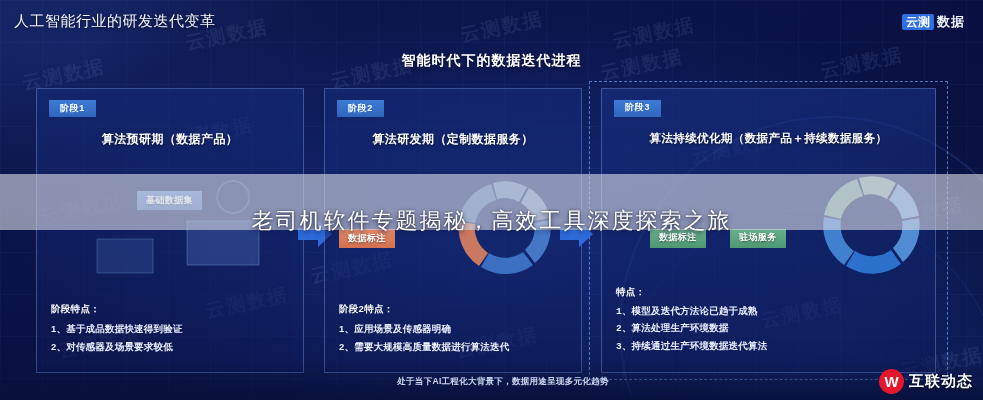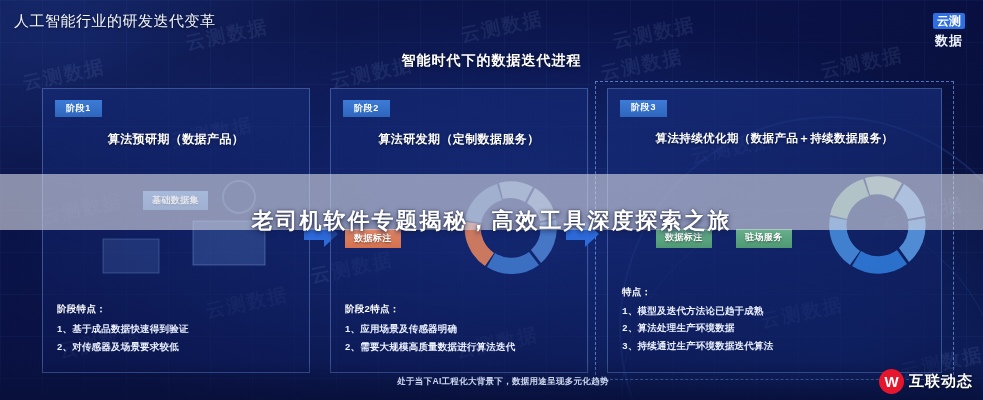--- a/index.html
+++ b/index.html
@@ -48,37 +48,36 @@
   
   .site-title{
     position:absolute;left:14px;top:12px;
     font-size:15px;font-weight:400;color:#f2f6ff;letter-spacing:.5px;
     text-shadow:0 1px 3px rgba(0,0,0,.6);
   }
   .brand-logo{
     position:absolute;right:12px;top:10px;
     display:flex;align-items:center;gap:3px;
     padding:3px 6px;
-    flex-direction:column;
   }
   .brand-mark{
     display:inline-block;background:#2f6fe0;color:#fff;
     font-size:12px;font-weight:700;padding:2px 4px;border-radius:2px;line-height:1;
   }
   .brand-word{color:#eef3ff;font-size:13px;font-weight:700;letter-spacing:1px;}
 
   .main-heading{
     position:absolute;left:0;right:0;top:52px;text-align:center;
     font-size:14px;font-weight:700;color:#ffffff;letter-spacing:1px;
     text-shadow:0 1px 4px rgba(0,0,0,.55);
   }
 
   
   .panels{
-    position:absolute;left:42px;top:88px;width:900px;height:203px;
+    position:absolute;left:36px;top:88px;width:900px;height:203px;
   }
   .panel{
     position:absolute;top:0;height:285px;
     border:1px solid rgba(108,150,225,.45);
     background:linear-gradient(180deg, rgba(22,44,122,.55), rgba(13,26,88,.5));
     box-sizing:border-box;
   }
   .panel.p1{left:0;width:268px;}
   .panel.p2{left:288px;width:258px;padding-left:32px;}
   .panel.p3{left:565px;width:335px;}
@@ -138,21 +137,21 @@
     line-height:1.2;
   }
 
   
   .overlay-band{
     position:absolute;left:0;right:0;top:174px;height:56px;
     background:rgba(214,216,228,.62);
     display:flex;align-items:center;justify-content:center;
   }
   .overlay-text{
-    font-size:22px;font-weight:700;color:#ffffff;letter-spacing:2px;
+    font-size:22px;font-weight:400;color:#ffffff;letter-spacing:2px;
     text-shadow:0 2px 5px rgba(20,28,70,.85), 0 0 2px rgba(0,0,0,.6);
     white-space:nowrap;
     margin-top:37px;
   }
 
   
   .footer-band{
     position:absolute;left:0;right:0;bottom:0;height:38px;
     background:linear-gradient(180deg, rgba(10,20,70,.0), rgba(8,16,58,.9));
   }

